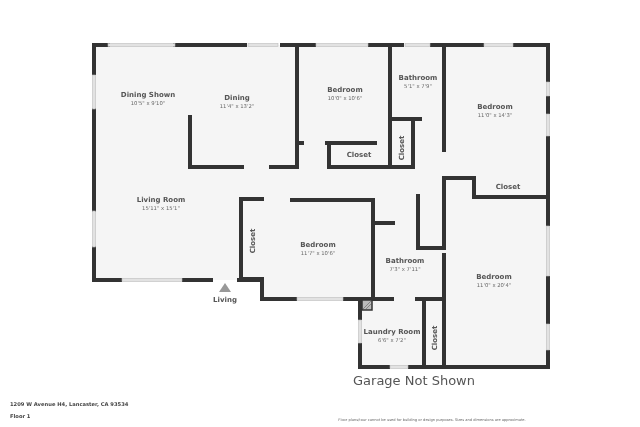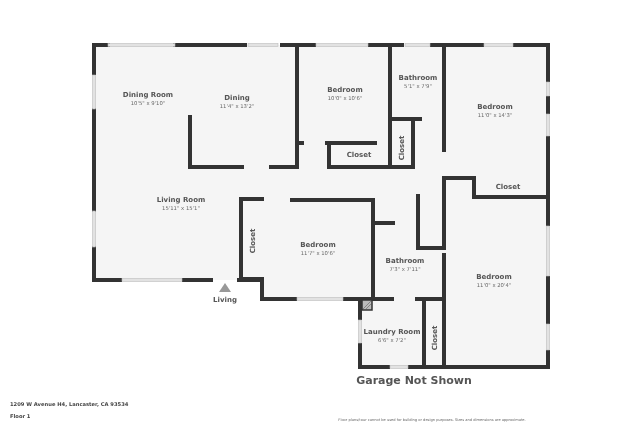--- a/index.html
+++ b/index.html
@@ -9,21 +9,21 @@
     }
     #plan { position: absolute; left: 0; top: 0; width: 640px; height: 427px; }
     .floor { fill: #f5f5f5; }
     .wall { stroke: #333333; stroke-width: 4; fill: none; stroke-linecap: square; }
     .winb { fill: #e2e2e2; stroke: #bdbdbd; stroke-width: 0.6; }
     .label { position: absolute; text-align: center; transform: translate(-50%, -50%); white-space: nowrap; }
     .room-name { font-size: 7px; font-weight: bold; color: #555; display: block; }
     .room-dim { font-size: 5.3px; color: #666; display: block; margin-top: 1px; }
     .vert { transform: translate(-50%, -50%) rotate(-90deg); }
     .entry { font-size: 7px; font-weight: bold; color: #555; }
-    .garage { font-size: 11px; font-weight: bold; color: #555; }
+    .garage { font-size: 13px; font-weight: normal; color: #555; }
     .addr { position: absolute; left: 10px; top: 401px; font-size: 5.2px; font-weight: bold; color: #444; }
     .floorname { position: absolute; left: 10px; top: 413px; font-size: 5.2px; font-weight: bold; color: #444; }
     .disclaimer { position: absolute; left: 432px; top: 418px; transform: translateX(-50%); font-size: 3.6px; color: #666; white-space: nowrap; }
   </style>
 </head>
 <body>
 
 <svg id="plan" viewBox="0 0 640 427" xmlns="http://www.w3.org/2000/svg">
 
   <g>
@@ -122,40 +122,40 @@
     <rect class="winb" x="546.5" y="226" width="3" height="50"></rect>
     <rect class="winb" x="546.5" y="324" width="3" height="26"></rect>
     <rect class="winb" x="358.5" y="320" width="3" height="23"></rect>
     <rect class="winb" x="390" y="365.5" width="18" height="3"></rect>
   </g>
 
   <polygon points="219,292 225,283 231,292" fill="#999"></polygon>
 </svg>
 
 <div class="label" style="left:148px;top:98px;">
-  <span class="room-name">Dining Room</span>
+  <span class="room-name">Dining Shown</span>
   <span class="room-dim">10'5" x 9'10"</span>
 </div>
 <div class="label" style="left:237px;top:101px;">
   <span class="room-name">Dining</span>
   <span class="room-dim">11'4" x 13'2"</span>
 </div>
 <div class="label" style="left:345px;top:93px;">
   <span class="room-name">Bedroom</span>
   <span class="room-dim">10'0" x 10'6"</span>
 </div>
 <div class="label" style="left:418px;top:81px;">
   <span class="room-name">Bathroom</span>
   <span class="room-dim">5'1" x 7'9"</span>
 </div>
 <div class="label" style="left:495px;top:110px;">
   <span class="room-name">Bedroom</span>
   <span class="room-dim">11'0" x 14'3"</span>
 </div>
-<div class="label" style="left:161px;top:203px;margin-left:20px;">
+<div class="label" style="left:161px;top:203px;">
   <span class="room-name">Living Room</span>
   <span class="room-dim">15'11" x 15'1"</span>
 </div>
 <div class="label" style="left:318px;top:248px;">
   <span class="room-name">Bedroom</span>
   <span class="room-dim">11'7" x 10'6"</span>
 </div>
 <div class="label" style="left:405px;top:264px;">
   <span class="room-name">Bathroom</span>
   <span class="room-dim">7'3" x 7'11"</span>

